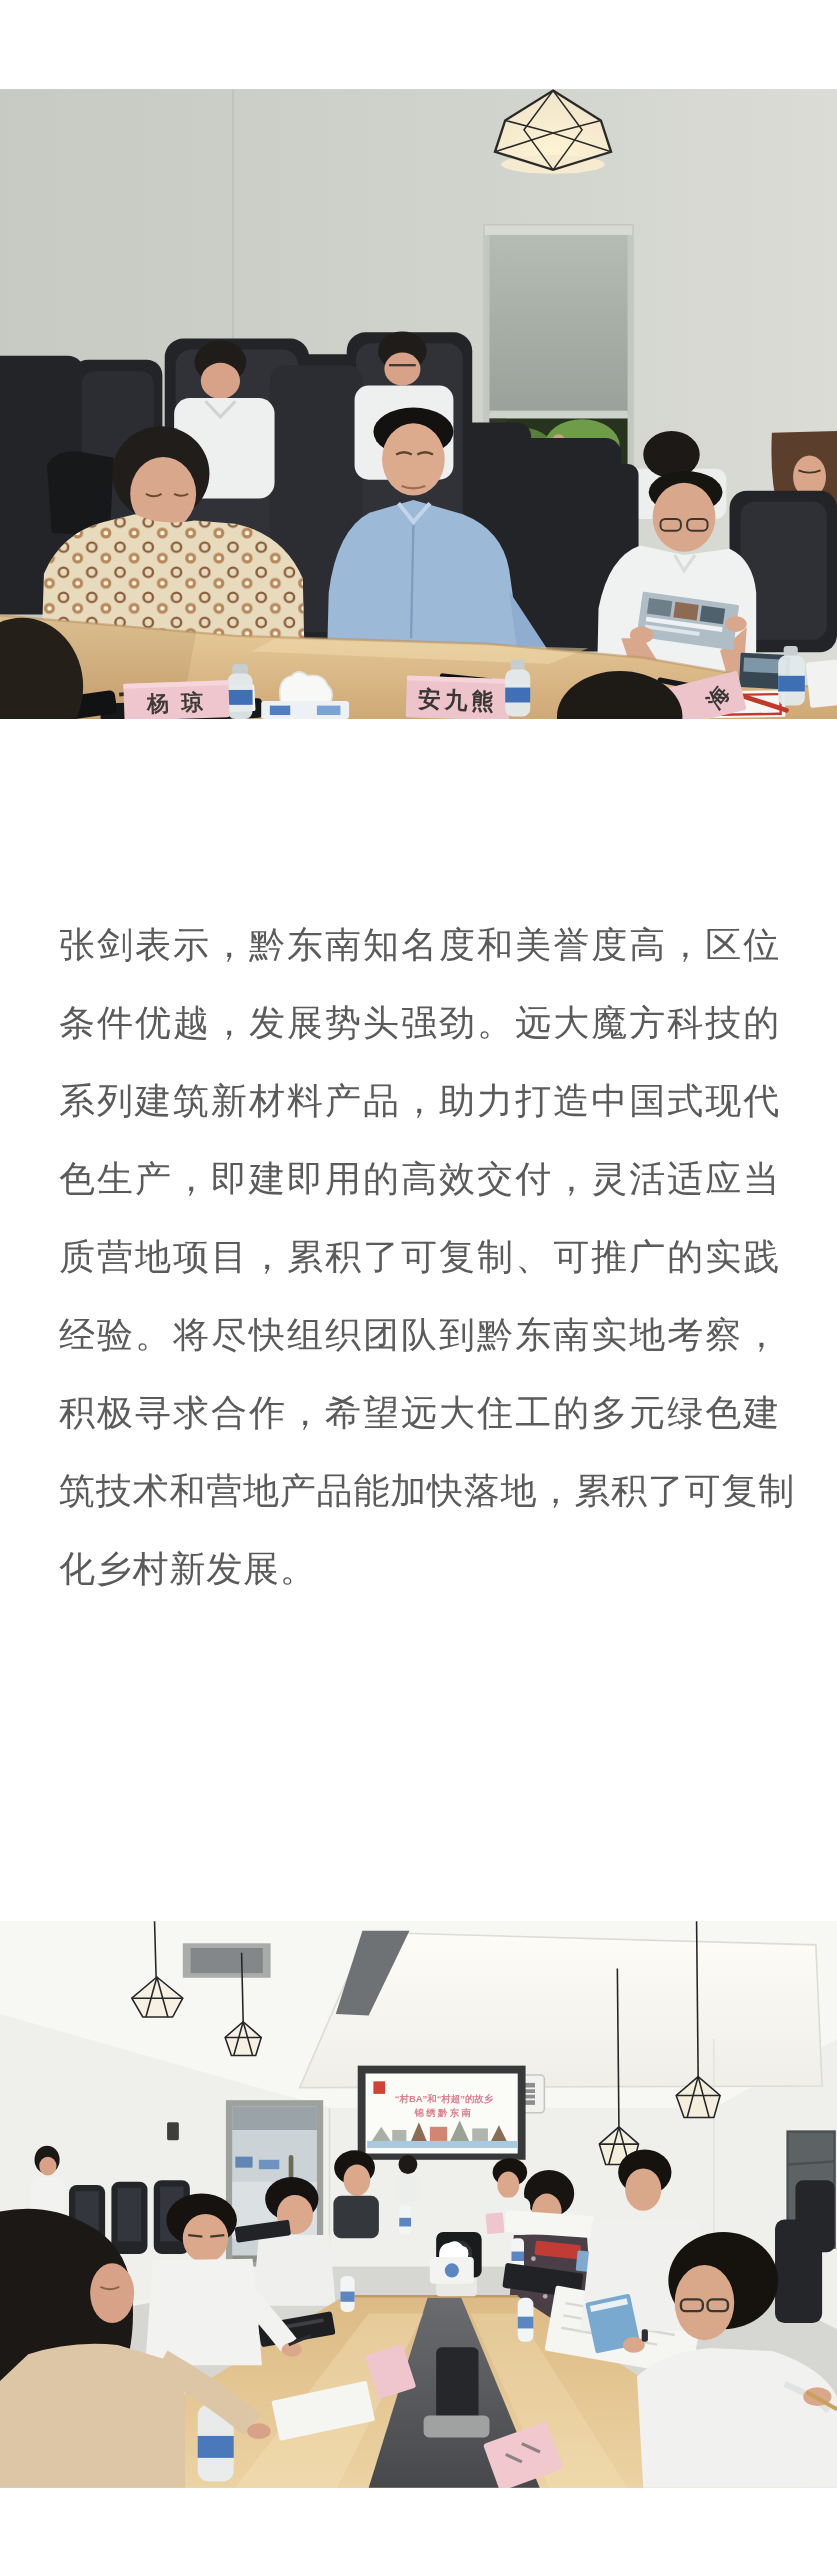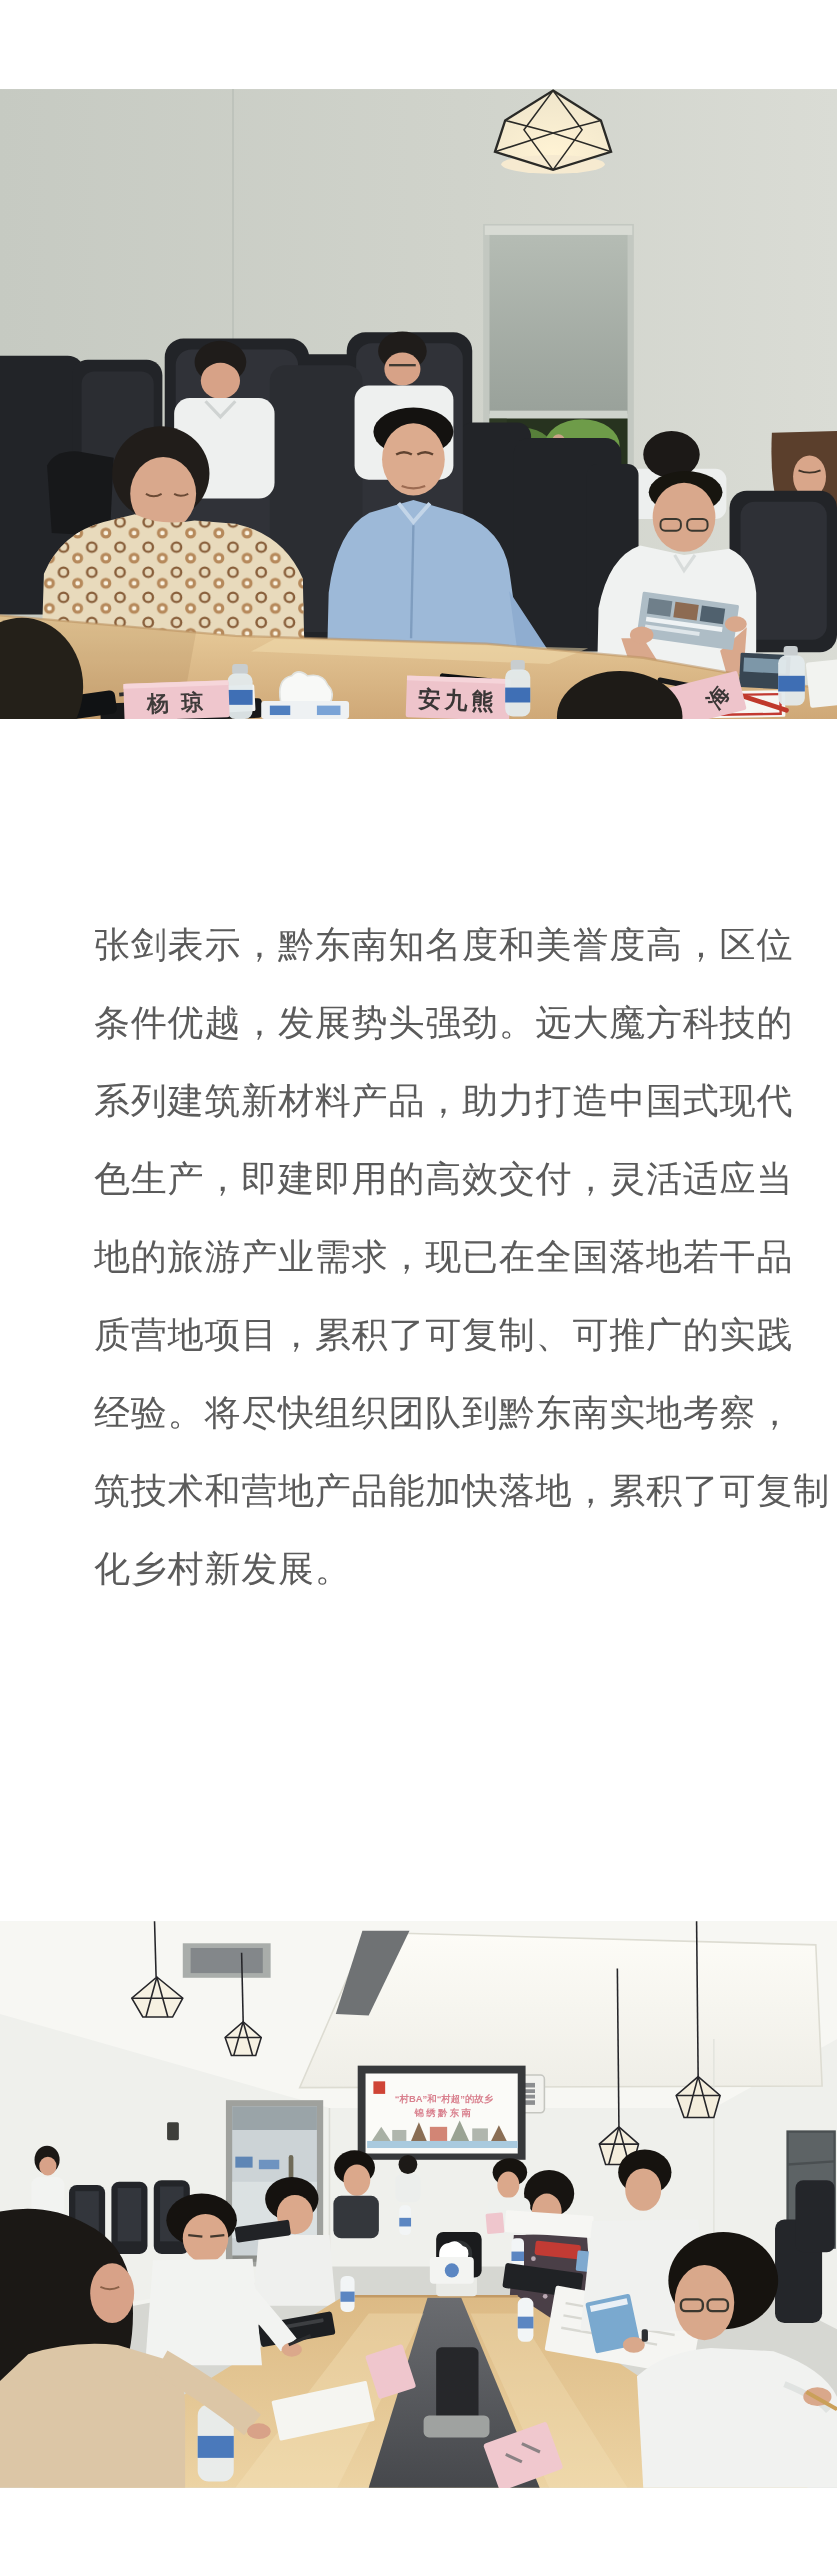--- a/index.html
+++ b/index.html
@@ -4,21 +4,21 @@
 <style>
   html,body{margin:0;padding:0;background:#ffffff;}
   .page{position:relative;width:837px;height:2576px;background:#ffffff;overflow:hidden;
         font-family:"Liberation Sans",sans-serif;}
   figure.photo{position:absolute;left:0;margin:0;padding:0;display:block;}
   figure.photo svg{display:block;}
   #photo-top{top:89px;width:837px;height:630px;}
   #photo-bottom{top:1921px;width:817px;height:567px;}
   .article{position:absolute;top:906px;left:59px;width:721px;color:#5b5b5b;
            font-size:36px;line-height:78px;letter-spacing:0.8px;}
-  .jline{height:78px;white-space:nowrap;text-align:justify;text-align-last:justify;margin-left:35px;}
+  .jline{height:78px;white-space:nowrap;text-align:justify;text-align-last:justify;}
   .jline.last{text-align-last:left;}
   svg text{font-family:"Liberation Sans",sans-serif;}
 </style>
 </head>
 <body>
 
 <div class="page">
 
   <figure class="photo" id="photo-top">
     <svg width="837" height="630" viewBox="0 0 1067 803" xmlns="http://www.w3.org/2000/svg">
@@ -242,23 +242,23 @@
       </g>
       <ellipse cx="790" cy="800" rx="80" ry="58" fill="#1e1b17"></ellipse>
     </svg>
   </figure>
 
   <div class="article">
     <div class="jline">张剑表示，黔东南知名度和美誉度高，区位</div>
     <div class="jline">条件优越，发展势头强劲。远大魔方科技的</div>
     <div class="jline">系列建筑新材料产品，助力打造中国式现代</div>
     <div class="jline">色生产，即建即用的高效交付，灵活适应当</div>
-    <div class="jline">地的旅游产业需求，现已在全国落地若干品</div>
     <div class="jline">质营地项目，累积了可复制、可推广的实践</div>
     <div class="jline">经验。将尽快组织团队到黔东南实地考察，</div>
+    <div class="jline">积极寻求合作，希望远大住工的多元绿色建</div>
     <div class="jline">筑技术和营地产品能加快落地，累积了可复制</div>
     <div class="jline last">化乡村新发展。</div>
   </div>
 
   <figure class="photo" id="photo-bottom">
     <svg width="837" height="567" viewBox="0 0 1067 722" xmlns="http://www.w3.org/2000/svg">
       <defs>
         <linearGradient id="g2glow" x1="0" y1="0" x2="0" y2="1">
           <stop offset="0" stop-color="#fdfcf7"></stop>
             <stop offset="1" stop-color="#efeee7"></stop>

